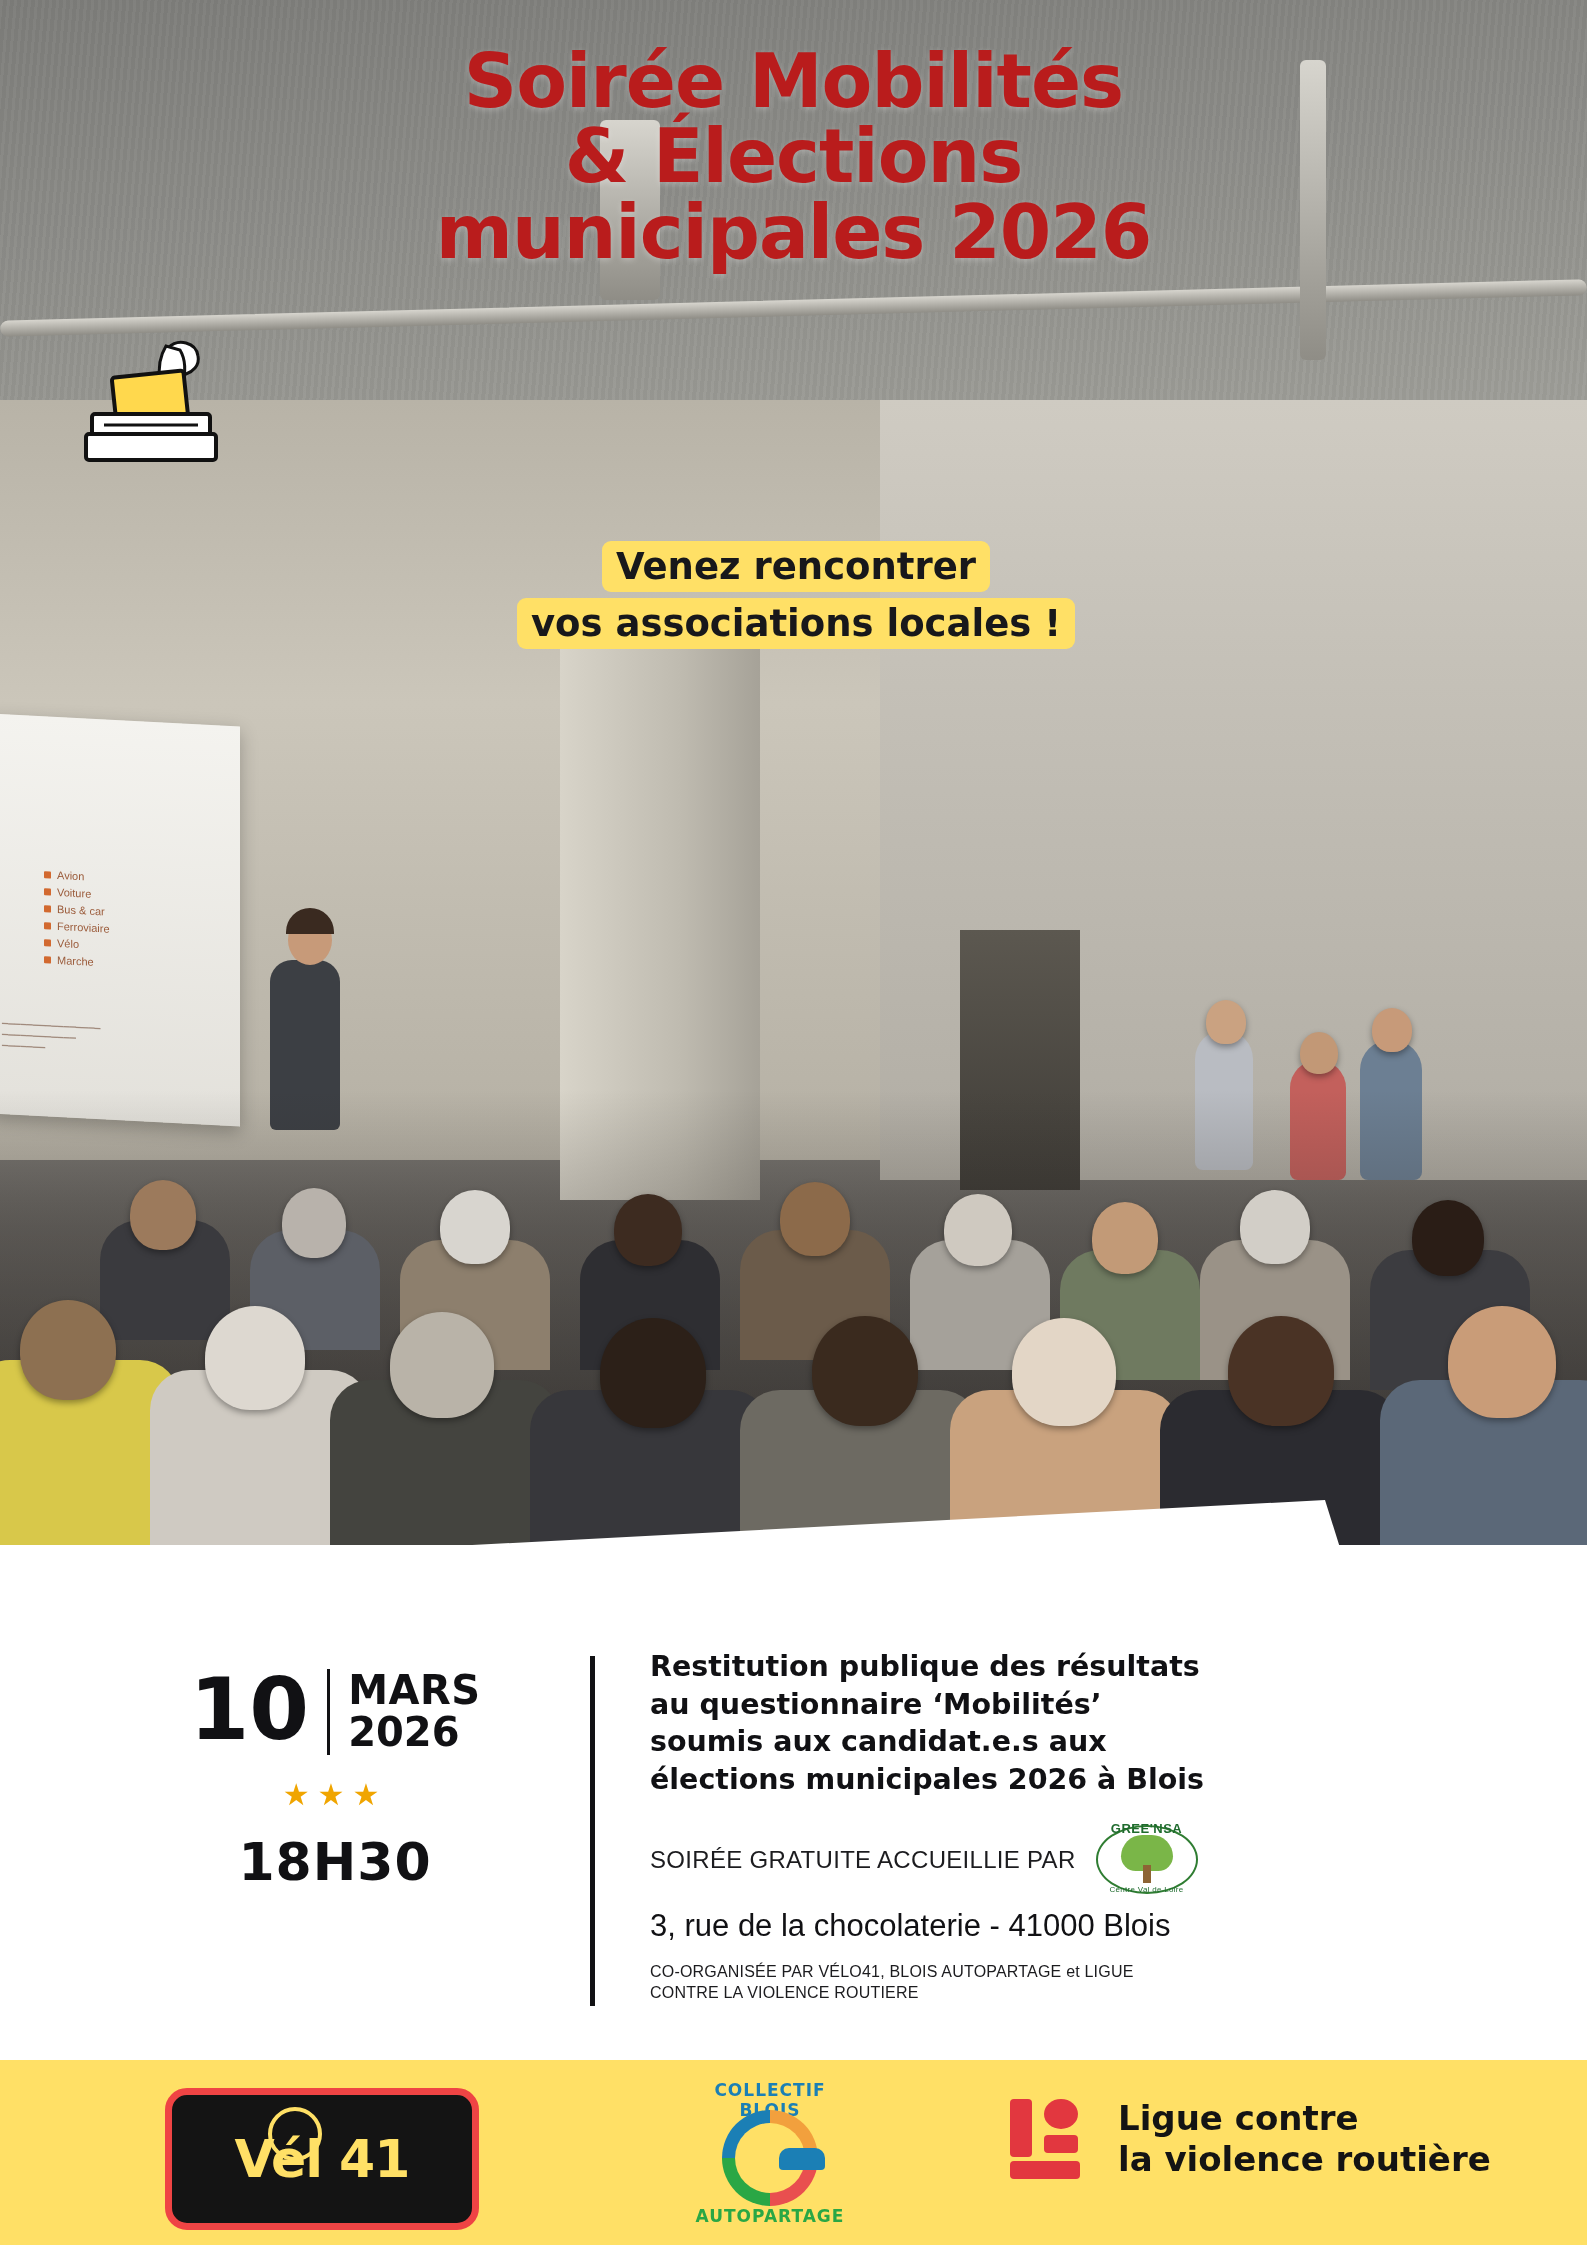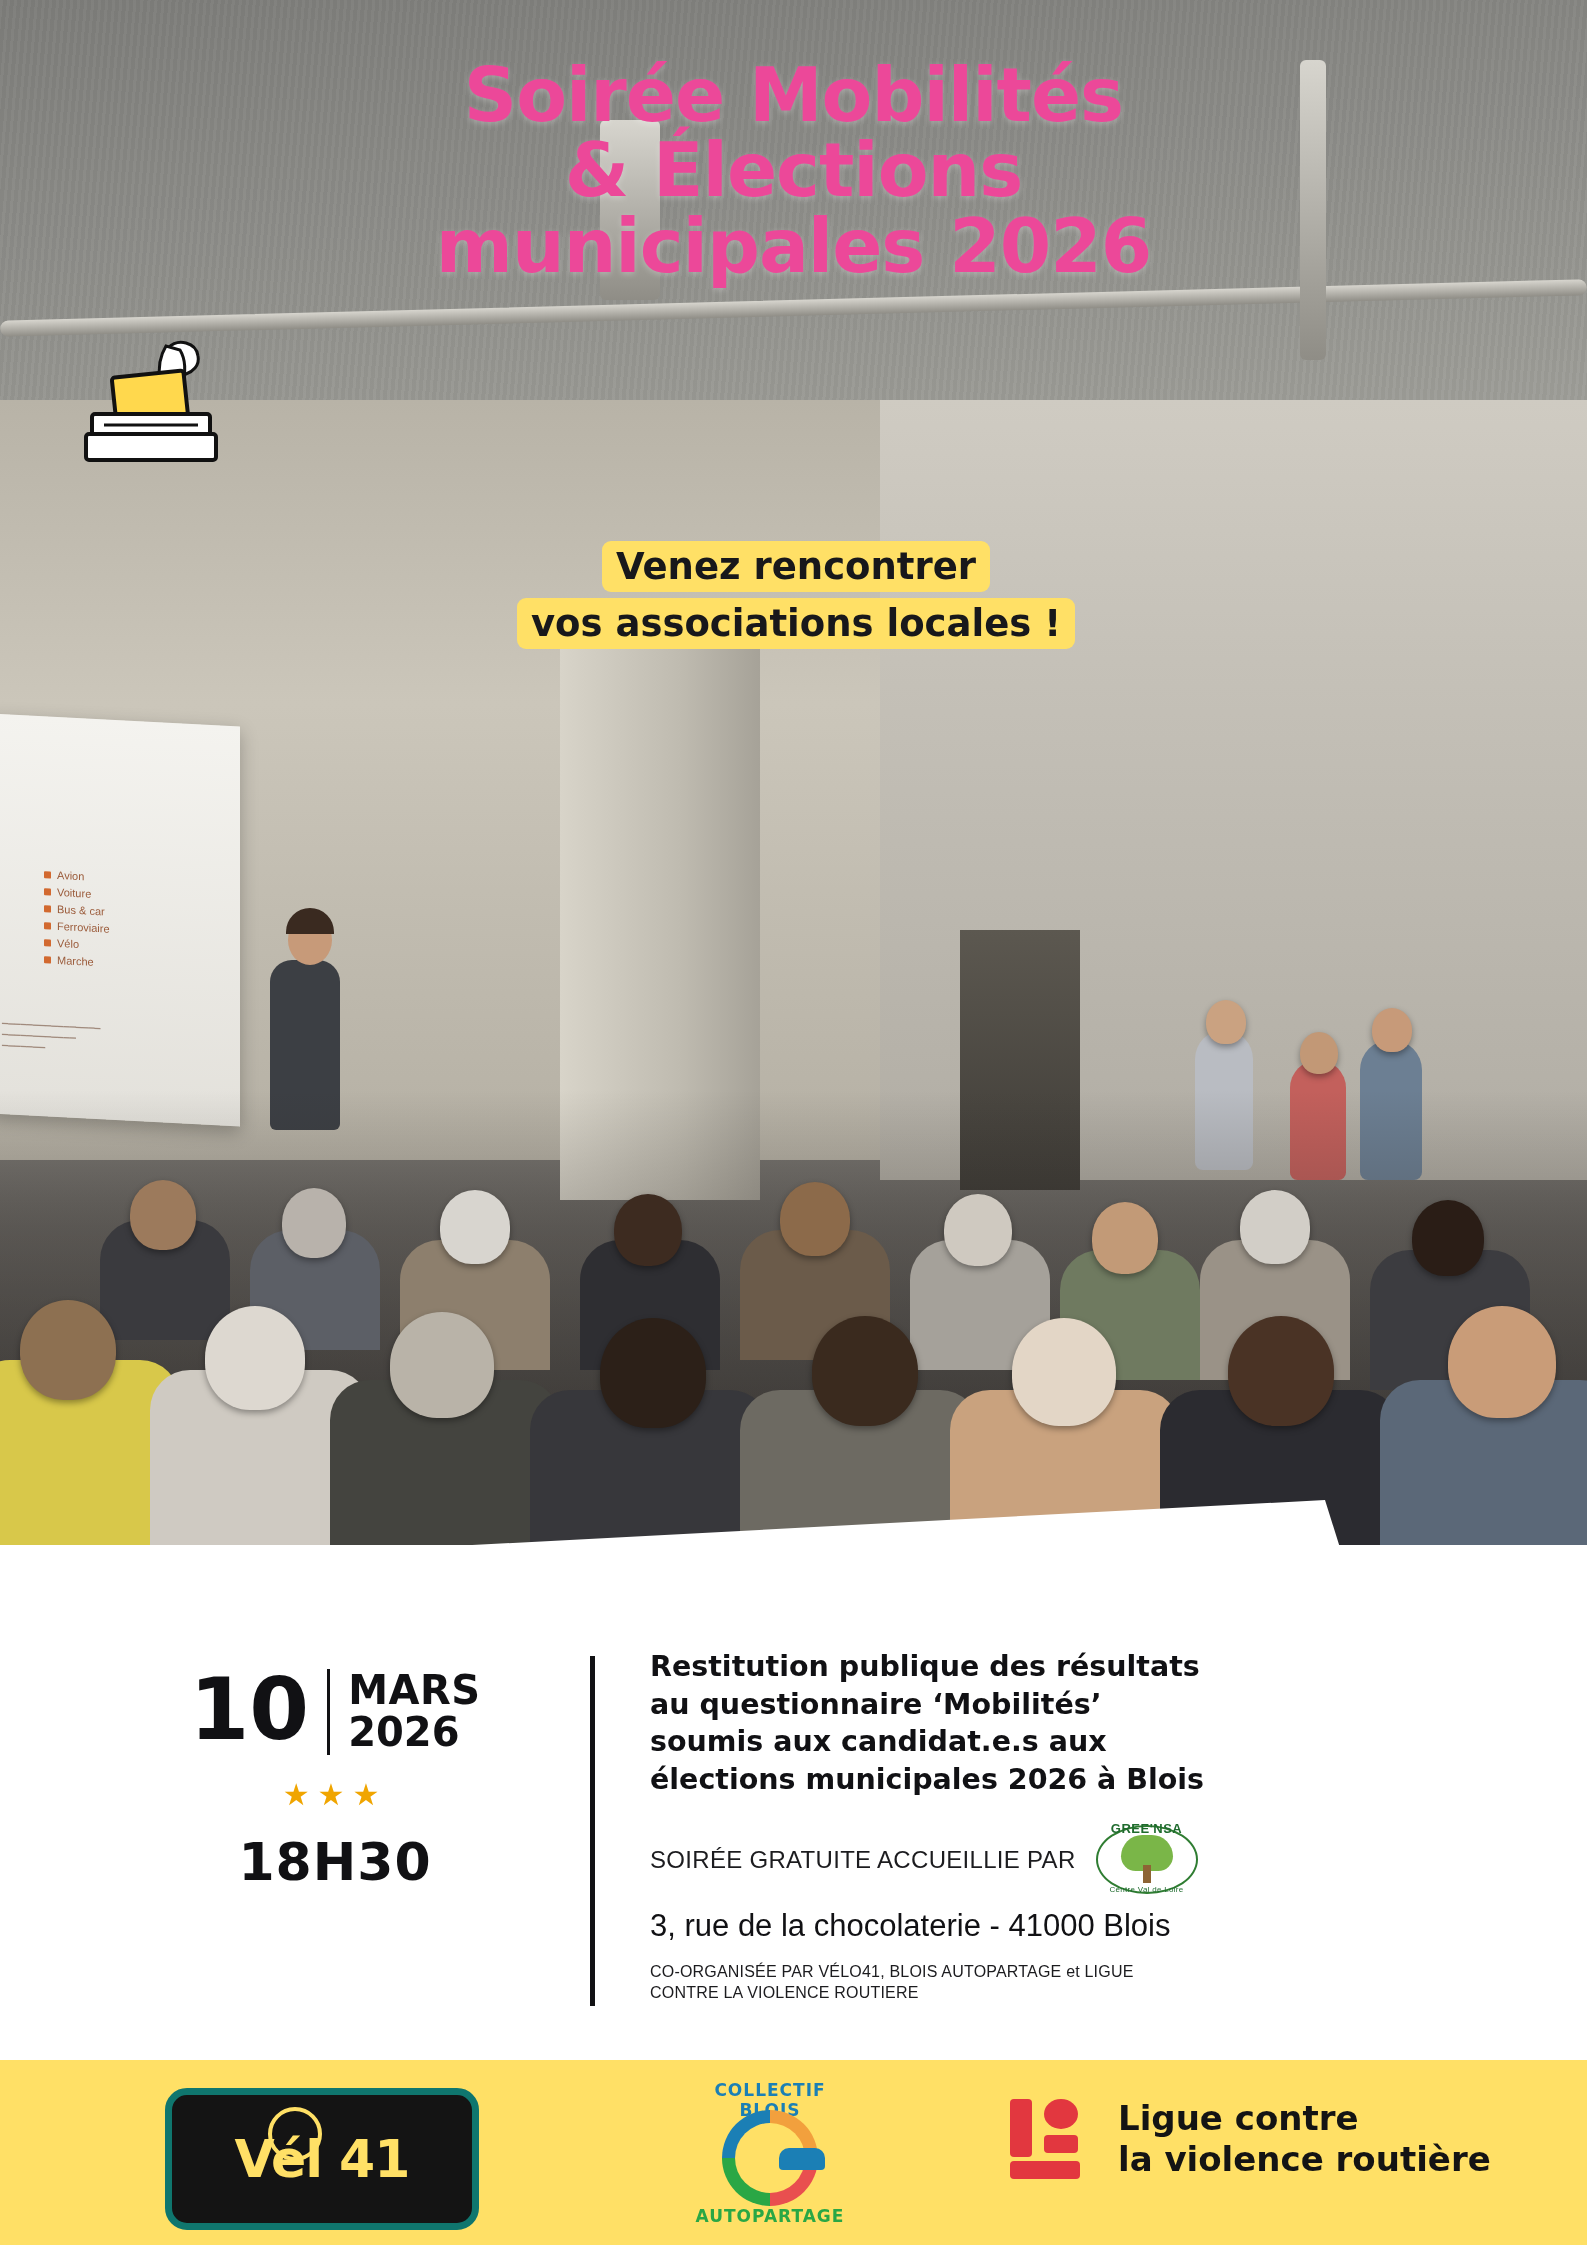--- a/index.html
+++ b/index.html
@@ -161,28 +161,28 @@
     box-shadow: 0 3px 6px rgba(0,0,0,.35);
   }
   .shoulders {
     position: absolute;
     border-radius: 40px 40px 0 0;
   }
 
   
   .title {
     position: absolute;
-    left: 0; right: 0; top: 58px;
+    left: 0; right: 0; top: 44px;
     text-align: center;
     font-family: "DejaVu Sans", sans-serif;
     font-weight: bold;
     font-size: 74px;
     line-height: 1.02;
     letter-spacing: -1px;
-    color: #ec4899;
+    color: #b91c1c;
     text-shadow: 0 2px 6px rgba(255,255,255,.28);
   }
   .title .l1 { display: block; }
   .title .l2 { display: block; }
   .title .l3 { display: block; }
 
   .ballot {
     position: absolute;
     left: 70px; top: 330px;
     width: 160px; height: 145px;
@@ -326,21 +326,21 @@
     position: absolute;
     left: 0; bottom: 0; width: 100%; height: 185px;
     background: #ffe066;
     display: flex;
     align-items: center;
   }
   .logo-velo {
     position: absolute; left: 165px; top: 28px;
     width: 300px; height: 128px;
     background: #141414;
-    border: 7px solid #0f766e;
+    border: 7px solid #ef4444;
     border-radius: 22px;
     display: flex; align-items: center; justify-content: center;
   }
   .logo-velo .txt {
     color: #ffe066;
     font-family: "DejaVu Sans", sans-serif;
     font-weight: bold;
     font-size: 52px;
     letter-spacing: -1px;
     position: relative;

